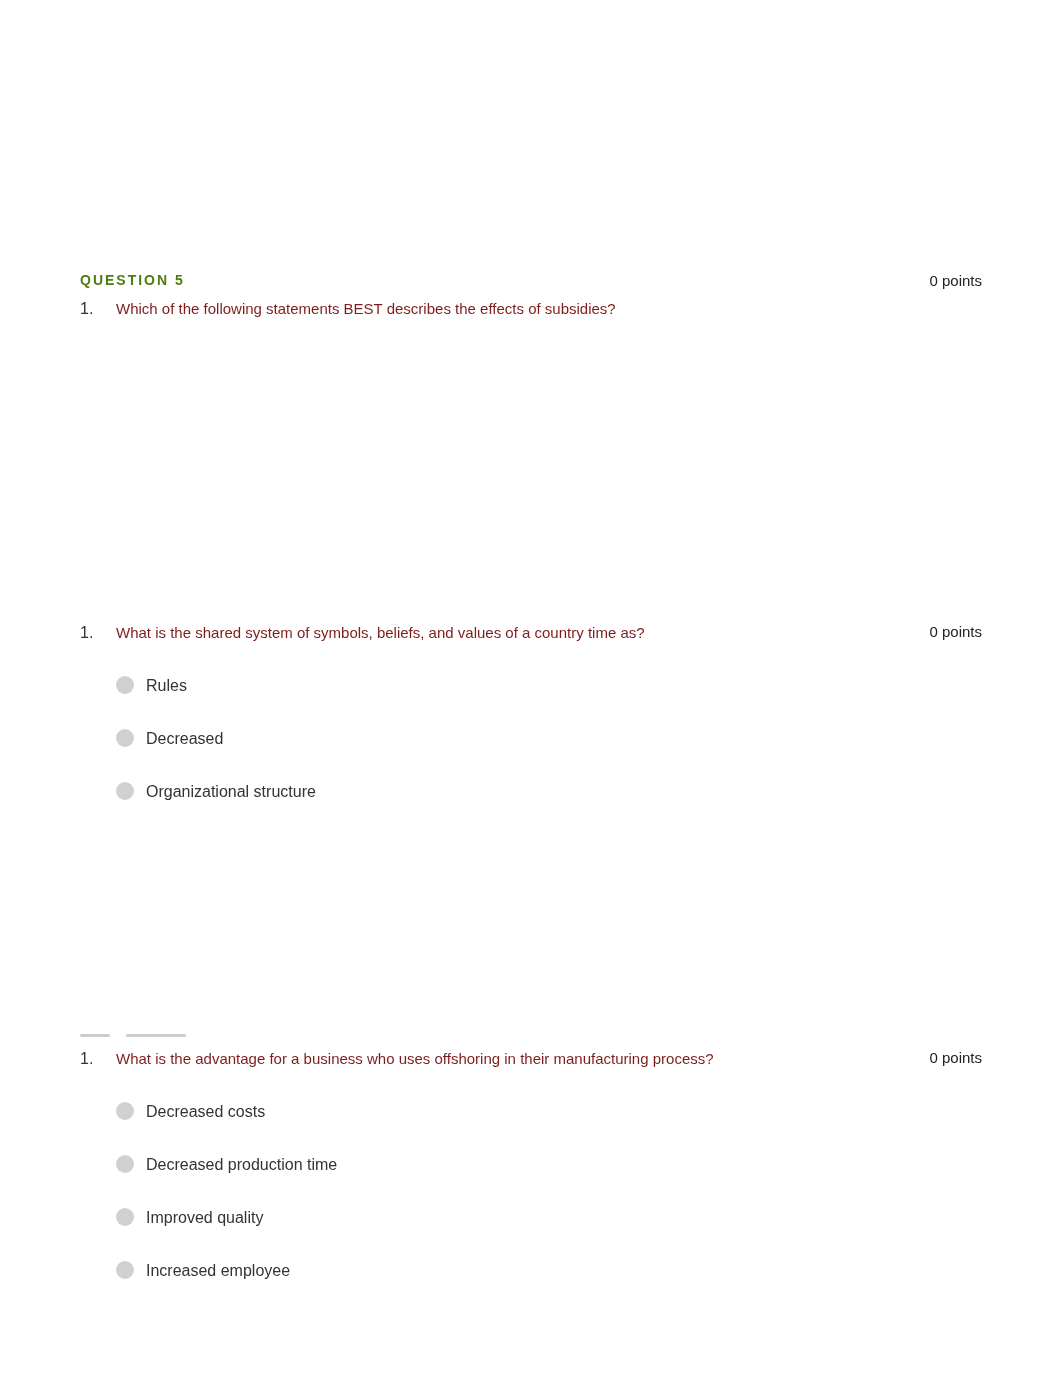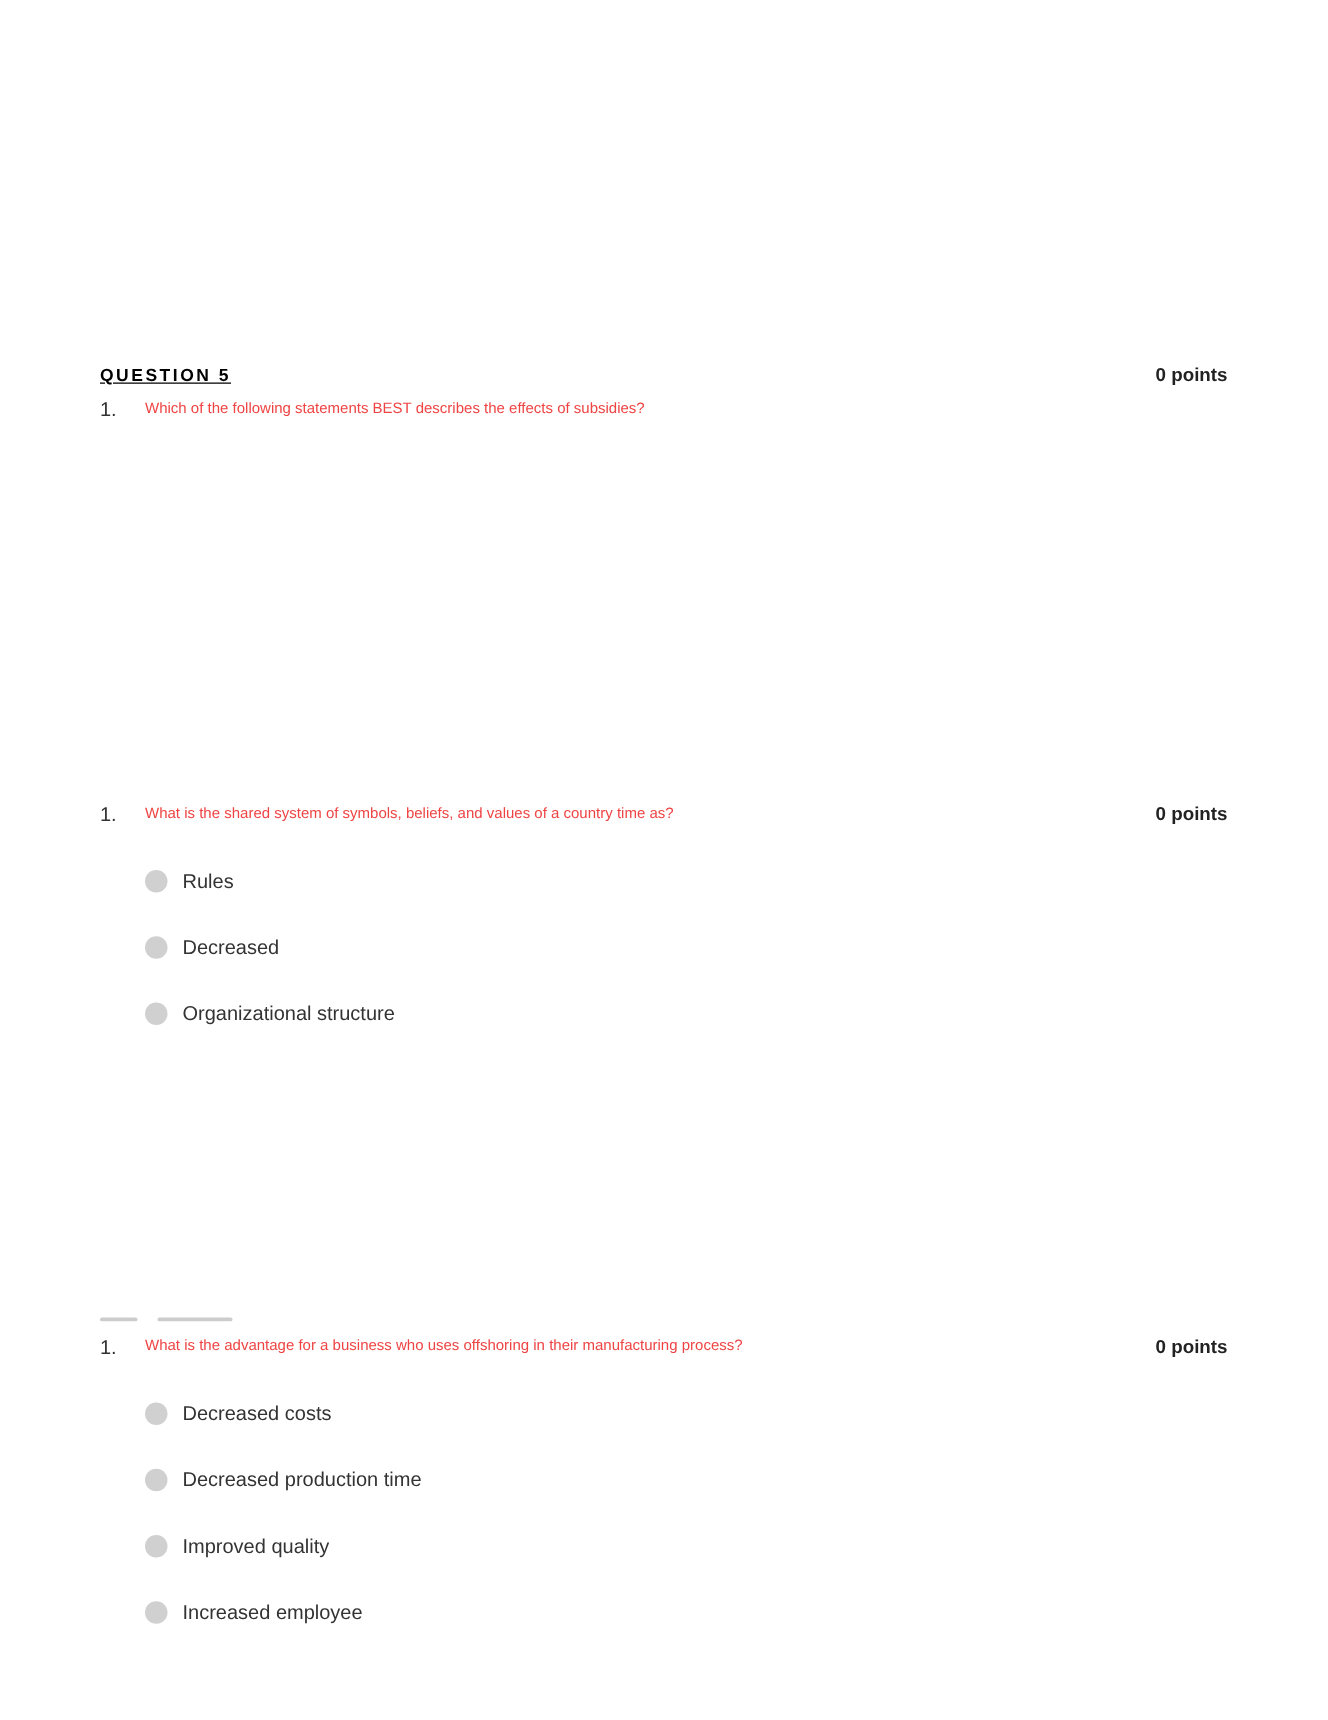--- a/index.html
+++ b/index.html
@@ -30,53 +30,52 @@
 
     .question-section {
       padding: 0 80px 40px 80px;
       position: relative;
     }
 
     .points-label {
       position: absolute;
       right: 80px;
       top: 0;
-      font-weight: bold;
+      font-weight: normal;
       font-size: 15px;
       color: #222;
     }
 
     .question-label {
       font-size: 14px;
       font-weight: bold;
       letter-spacing: 2px;
-      color: #000000;
+      color: #4d7c0f;
       text-transform: uppercase;
       margin-bottom: 6px;
-      margin-top: 40px;
-      text-decoration: underline;
+      margin-top: 20px;
     }
 
     .question-number-row {
       display: flex;
       flex-direction: row;
       align-items: flex-start;
     }
 
     .question-number {
       font-size: 16px;
       font-weight: normal;
       color: #333;
       min-width: 36px;
       margin-top: 0;
     }
 
     .question-text {
-      font-size: 12px;
-      color: #ef4444;
+      font-size: 15px;
+      color: #7f1d1d;
       line-height: 1.6;
       flex: 1;
     }
 
     .answer-options {
       margin-top: 18px;
       margin-left: 36px;
     }
 
     .option-row {

